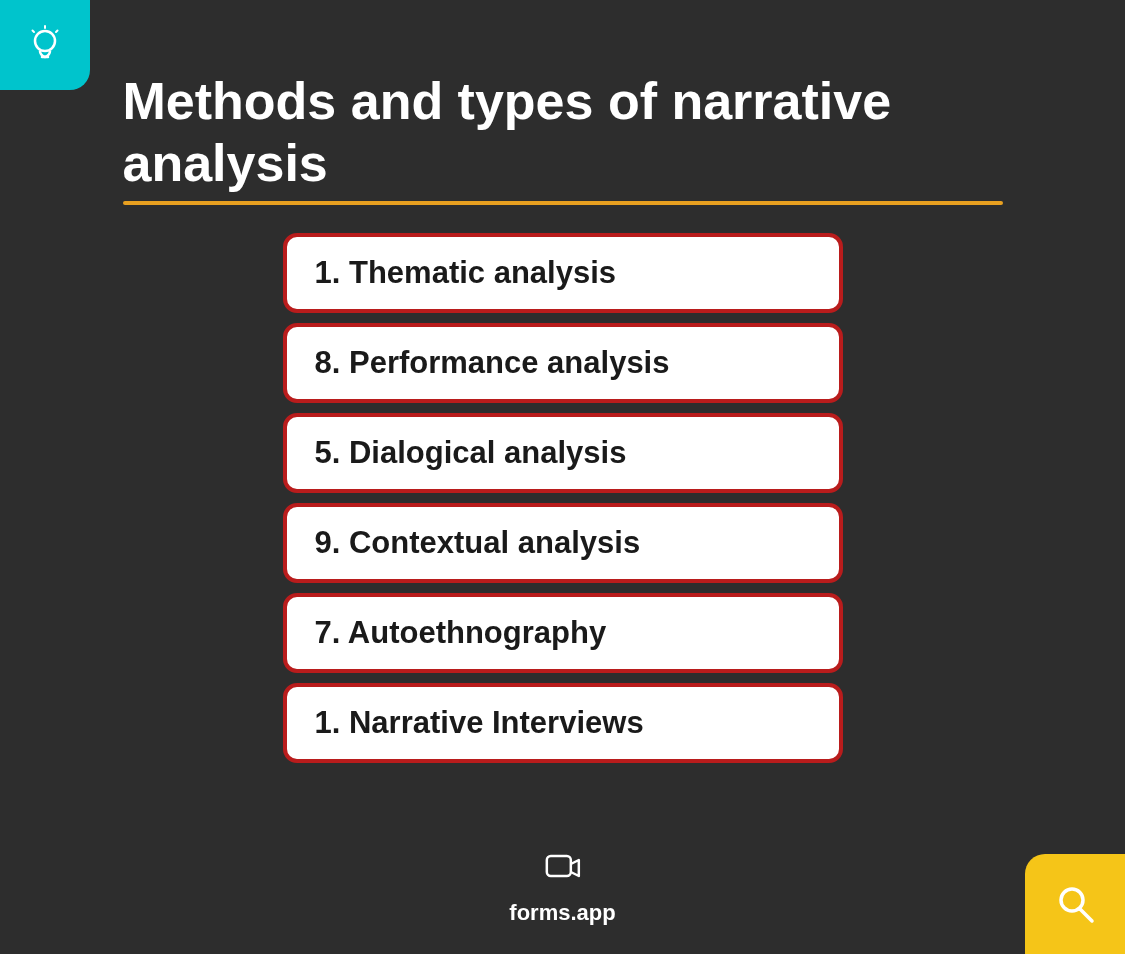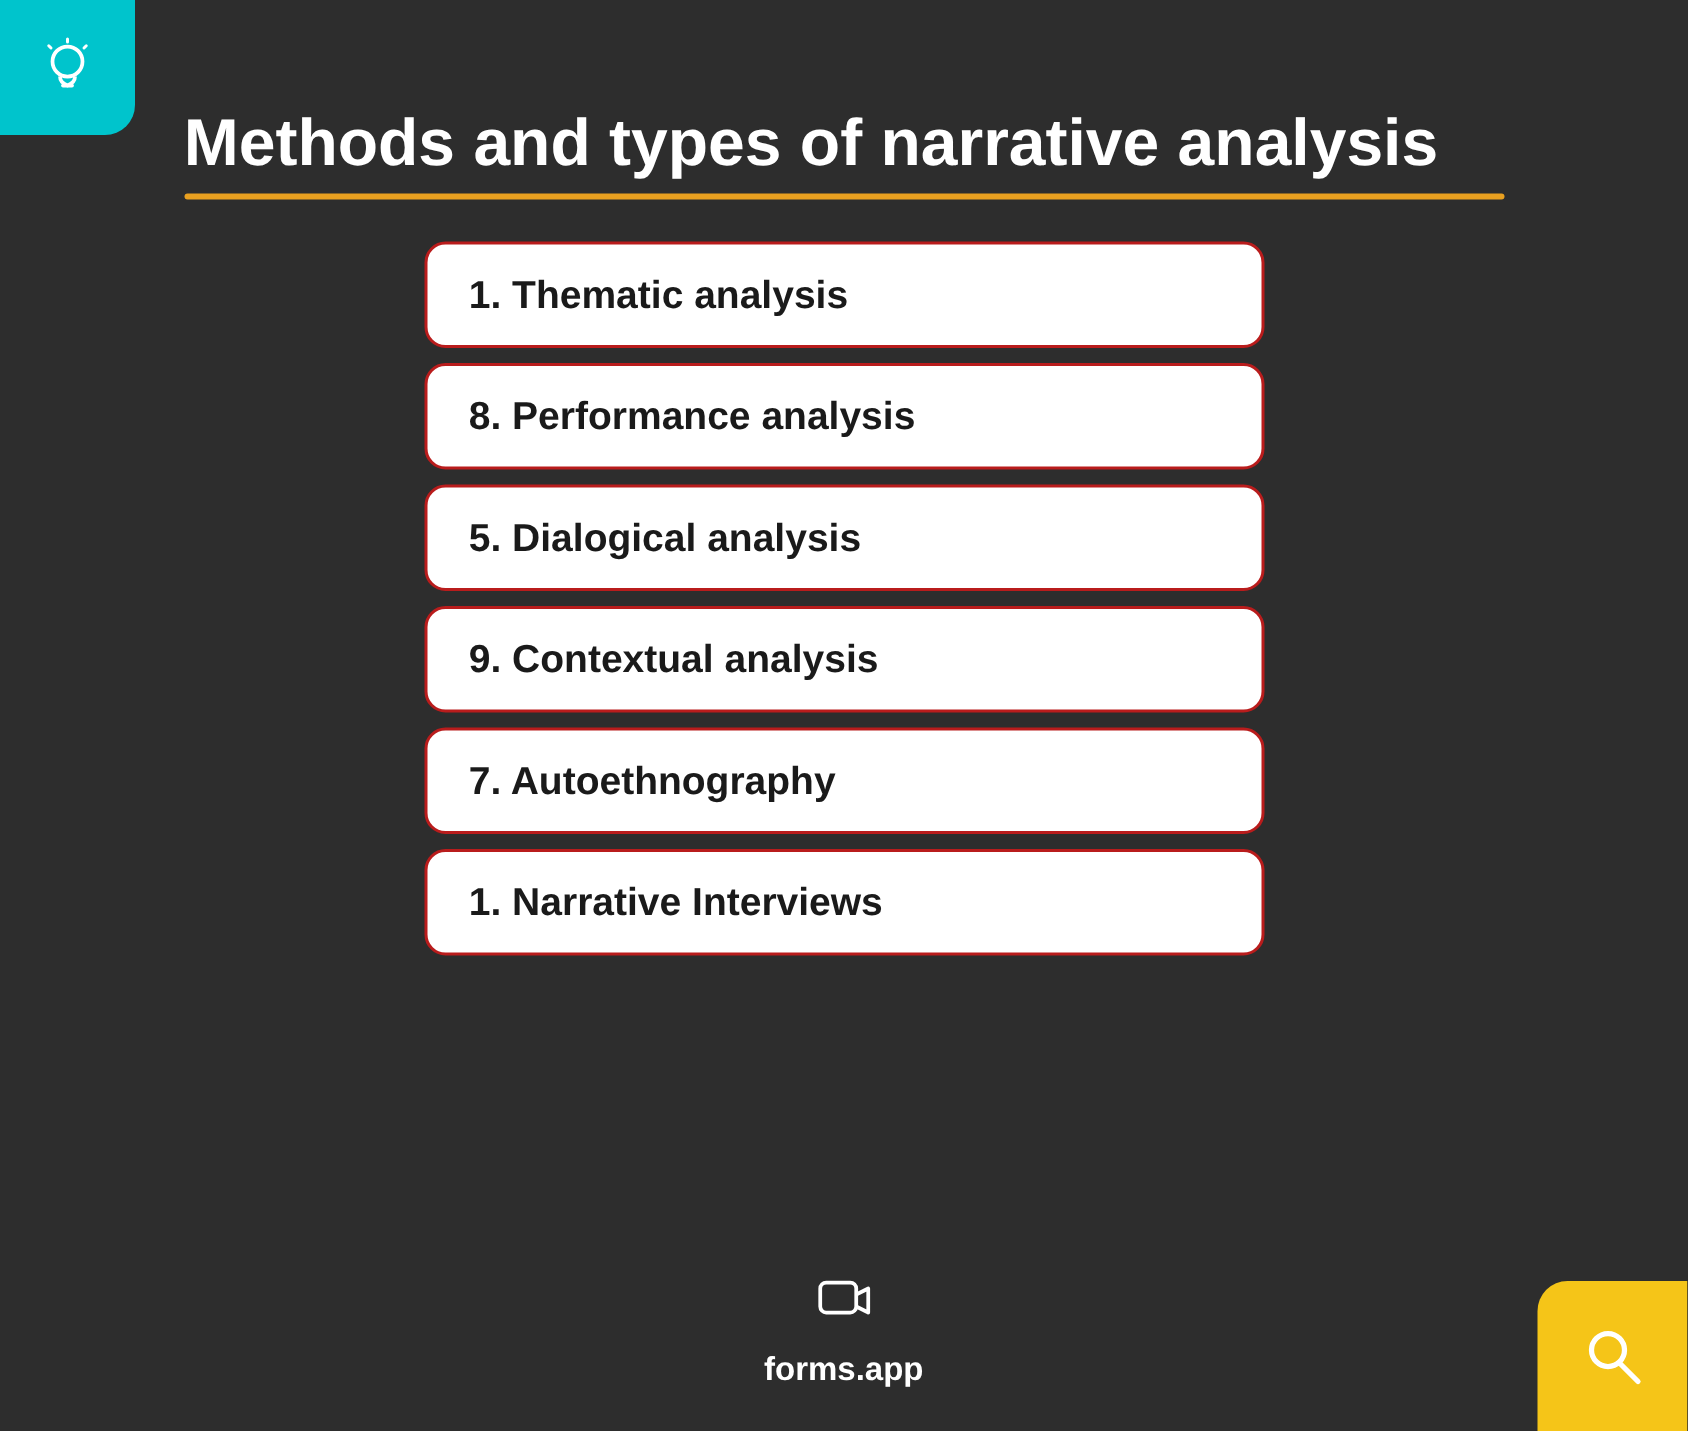--- a/index.html
+++ b/index.html
@@ -59,21 +59,21 @@
       align-items: center;
       padding-top: 70px;
     }
 
     .title-section {
       width: 880px;
       margin-bottom: 28px;
     }
 
     .page-title {
-      font-size: 44px;
+      font-size: 52px;
       font-weight: 900;
       color: #ffffff;
       line-height: 1.2;
       margin-bottom: 6px;
     }
 
     .title-underline {
       height: 4px;
       background-color: #e8a020;
       width: 100%;
@@ -82,24 +82,24 @@
 
     .list-container {
       display: flex;
       flex-direction: column;
       gap: 10px;
       width: 560px;
     }
 
     .list-item {
       background-color: #ffffff;
-      border: 2px solid #b91c1c;
+      border: 4px solid #b91c1c;
       border-radius: 14px;
       padding: 18px 28px;
-      font-size: 26px;
+      font-size: 31px;
       font-weight: 600;
       color: #1a1a1a;
       display: flex;
       align-items: center;
     }
 
     .footer {
       position: absolute;
       bottom: 28px;
       left: 50%;

